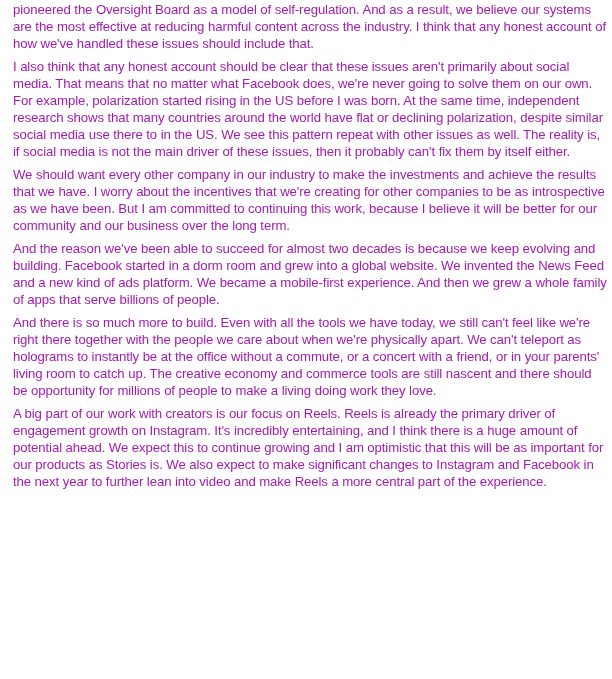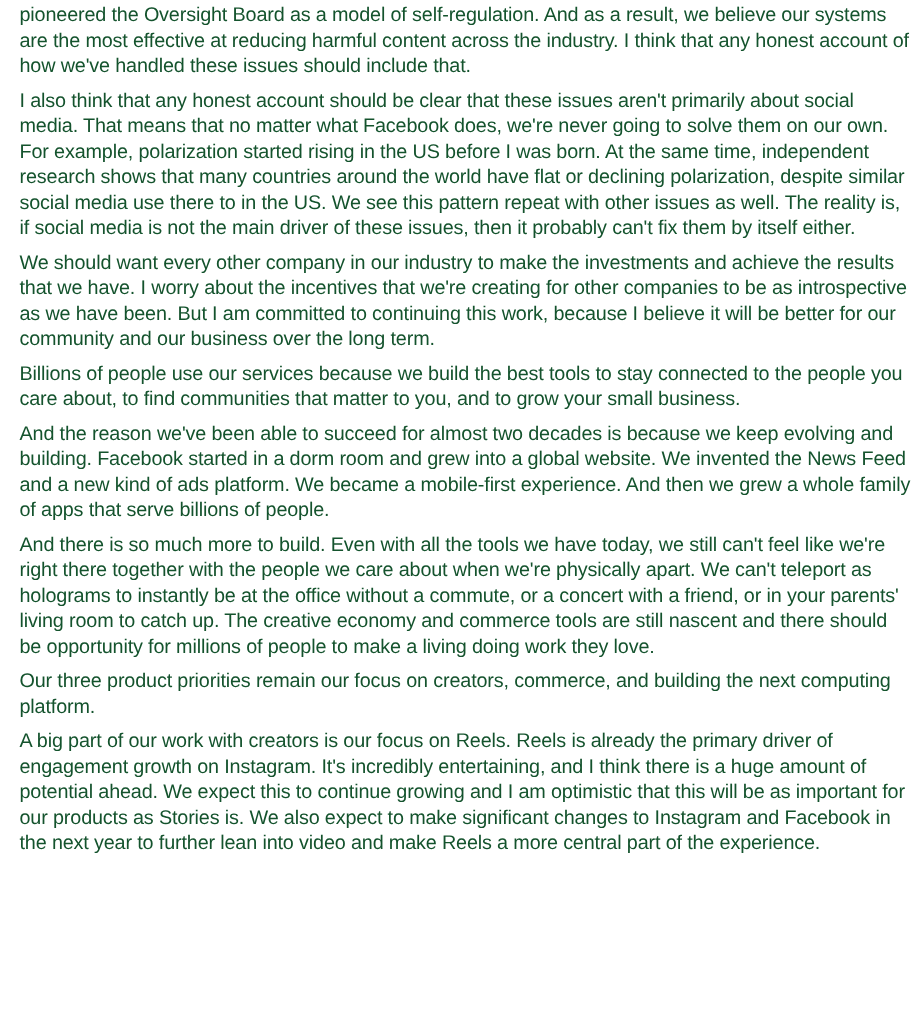--- a/index.html
+++ b/index.html
@@ -8,36 +8,34 @@
     background: #ffffff;
   }
   .page {
     box-sizing: border-box;
     width: 612px;
     height: 679px;
     overflow: hidden;
     background: #ffffff;
     padding: 1px 5px 16px 13px;
     font-family: "Liberation Sans", sans-serif;
-    color: #14532d;
+    color: #a21caf;
   }
   .para {
     margin: 0 0 6px 0;
     font-size: 13.2px;
     line-height: 17px;
     letter-spacing: -0.1px;
     font-weight: 400;
     text-align: left;
   }
 </style>
 </head>
 <body>
 
 <main class="page">
   <p class="para">pioneered the Oversight Board as a model of self-regulation. And as a result, we believe our systems are the most effective at reducing harmful content across the industry. I think that any honest account of how we've handled these issues should include that.</p>
   <p class="para">I also think that any honest account should be clear that these issues aren't primarily about social media. That means that no matter what Facebook does, we're never going to solve them on our own. For example, polarization started rising in the US before I was born. At the same time, independent research shows that many countries around the world have flat or declining polarization, despite similar social media use there to in the US. We see this pattern repeat with other issues as well. The reality is, if social media is not the main driver of these issues, then it probably can't fix them by itself either.</p>
   <p class="para">We should want every other company in our industry to make the investments and achieve the results that we have. I worry about the incentives that we're creating for other companies to be as introspective as we have been. But I am committed to continuing this work, because I believe it will be better for our community and our business over the long term.</p>
-  <p class="para">Billions of people use our services because we build the best tools to stay connected to the people you care about, to find communities that matter to you, and to grow your small business.</p>
   <p class="para">And the reason we've been able to succeed for almost two decades is because we keep evolving and building. Facebook started in a dorm room and grew into a global website. We invented the News Feed and a new kind of ads platform. We became a mobile-first experience. And then we grew a whole family of apps that serve billions of people.</p>
   <p class="para">And there is so much more to build. Even with all the tools we have today, we still can't feel like we're right there together with the people we care about when we're physically apart. We can't teleport as holograms to instantly be at the office without a commute, or a concert with a friend, or in your parents' living room to catch up. The creative economy and commerce tools are still nascent and there should be opportunity for millions of people to make a living doing work they love.</p>
-  <p class="para">Our three product priorities remain our focus on creators, commerce, and building the next computing platform.</p>
   <p class="para">A big part of our work with creators is our focus on Reels. Reels is already the primary driver of engagement growth on Instagram. It's incredibly entertaining, and I think there is a huge amount of potential ahead. We expect this to continue growing and I am optimistic that this will be as important for our products as Stories is. We also expect to make significant changes to Instagram and Facebook in the next year to further lean into video and make Reels a more central part of the experience.</p>
 </main>
 
 </body></html>

